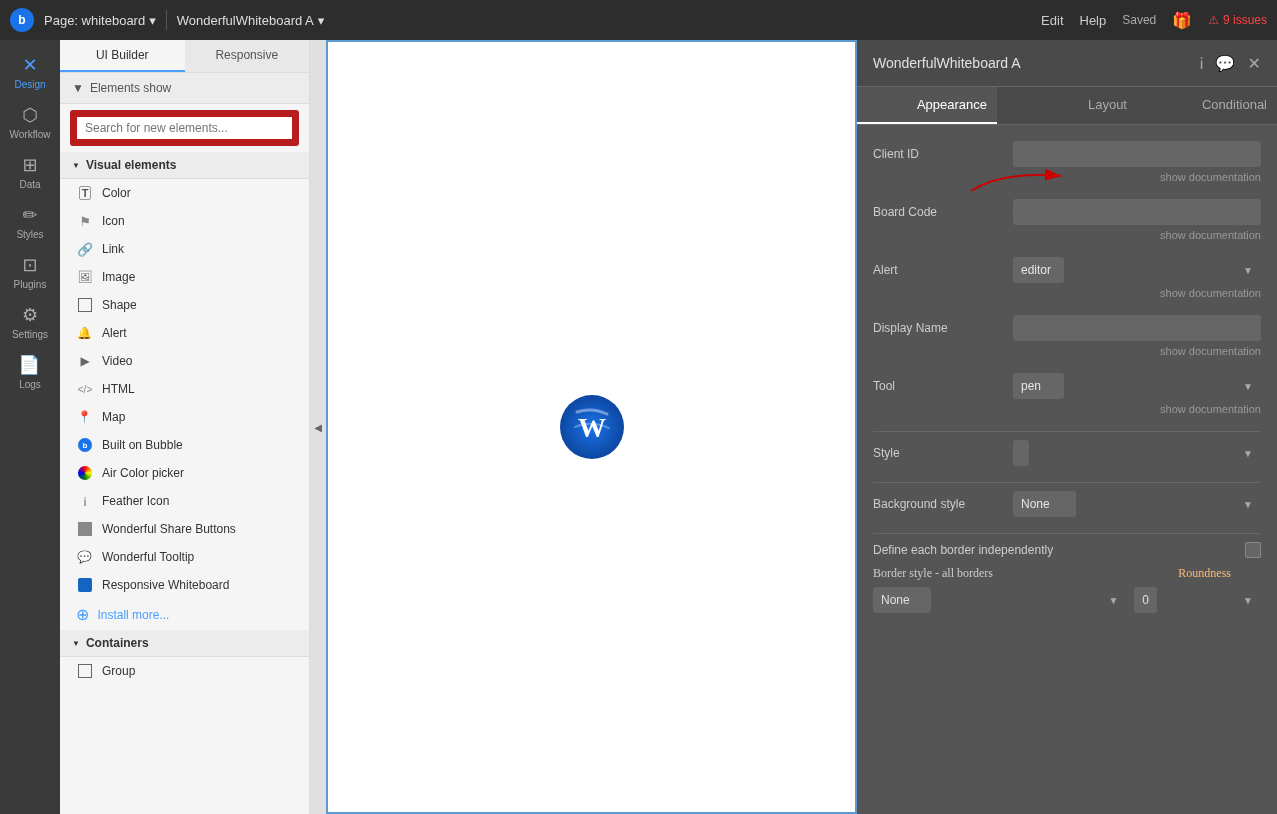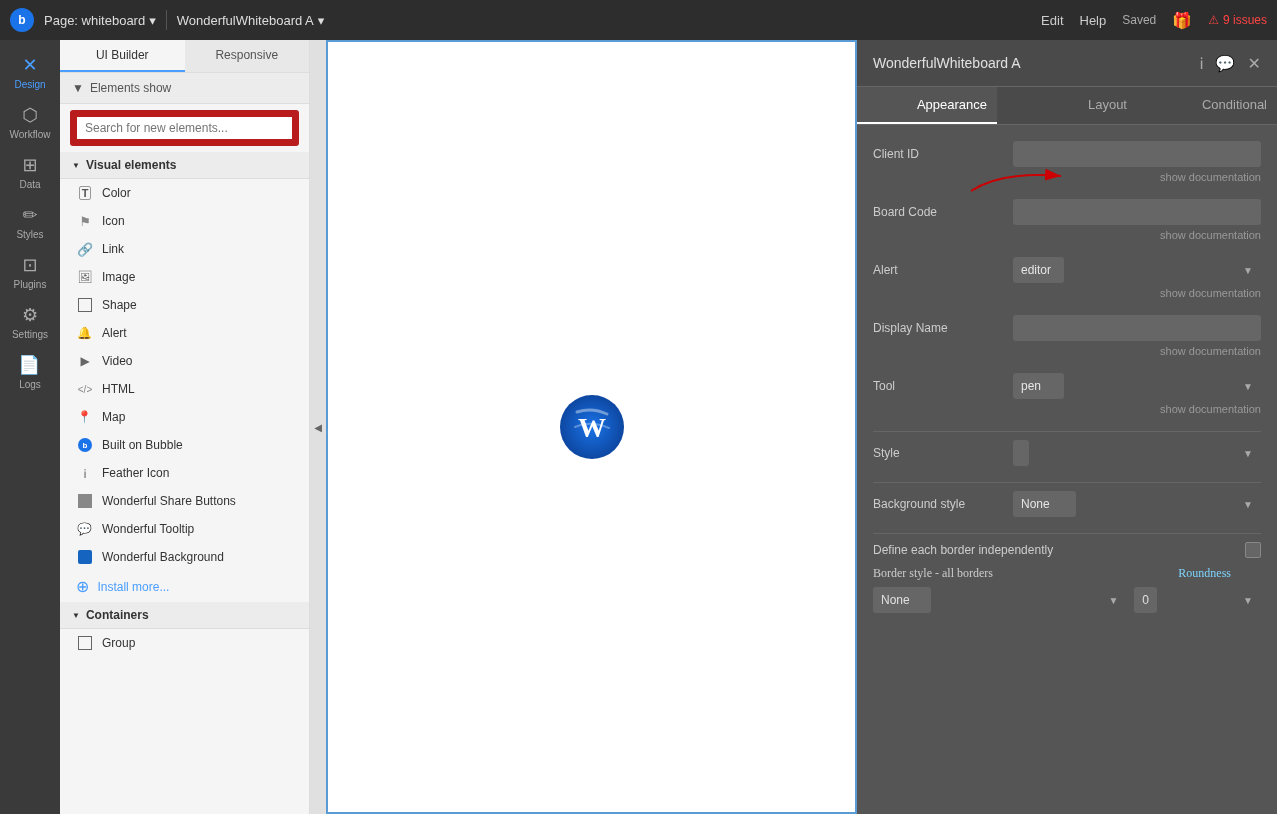--- a/index.html
+++ b/index.html
@@ -228,20 +228,26 @@
 
       <div class="element-item">
         <span class="el-icon">
           <span class="el-icon-bubble">
               <span class="el-icon-bubble-text">b</span>
             </span>
         </span>
         <span class="el-label">Built on Bubble</span>
       </div>
 
+      <div class="element-item">
+        <span class="el-icon">
+            <span class="el-icon-color"></span>
+          </span>
+        <span class="el-label">Air Color picker</span>
+      </div>
 
       <div class="element-item">
         <span class="el-icon">ℹ</span>
         <span class="el-label">Feather Icon</span>
       </div>
 
       <div class="element-item">
         <span class="el-icon">
             <span class="el-icon-filled-square"></span>
           </span>
@@ -250,21 +256,21 @@
 
       <div class="element-item">
         <span class="el-icon">💬</span>
         <span class="el-label">Wonderful Tooltip</span>
       </div>
 
       <div class="element-item">
         <span class="el-icon">
             <span class="el-icon-wb"></span>
           </span>
-        <span class="el-label">Wonderful Background</span>
+        <span class="el-label">Responsive Whiteboard</span>
       </div>
 
       <div class="install-more">
         <span style="font-size:16px;">⊕</span>
         <span>Install more...</span>
       </div>
 
       <div class="elements-section-header">
         <span class="triangle">▼</span>
         <span>Containers</span>
@@ -412,21 +418,21 @@
 
       <div class="divider"></div>
 
       <div class="form-checkbox-row">
         <span class="form-checkbox-label">Define each border independently</span>
         <div class="form-checkbox"></div>
       </div>
 
       <div style="display:flex; justify-content:space-between; margin-bottom:6px;font-family:Liberation Serif, serif;">
         <span style="color:#ccc; font-size:12px;">Border style - all borders</span>
-        <span style="color:#7dd3fc; font-size:12px; margin-right:30px;">Roundness</span>
+        <span style="color:#fdba74; font-size:12px; margin-right:30px;">Roundness</span>
       </div>
 
       <div class="form-border-row">
         <div class="select-wrapper" style="flex:2;">
           <select class="form-border-select">
             <option>None</option>
             <option>Solid</option>
             <option>Dashed</option>
           </select>
         </div>

